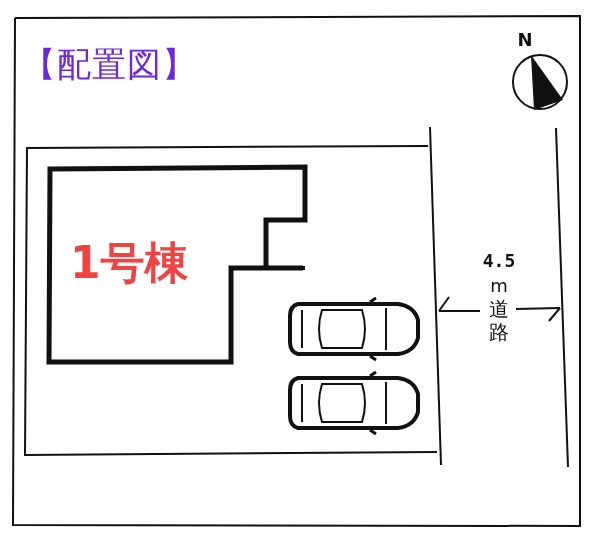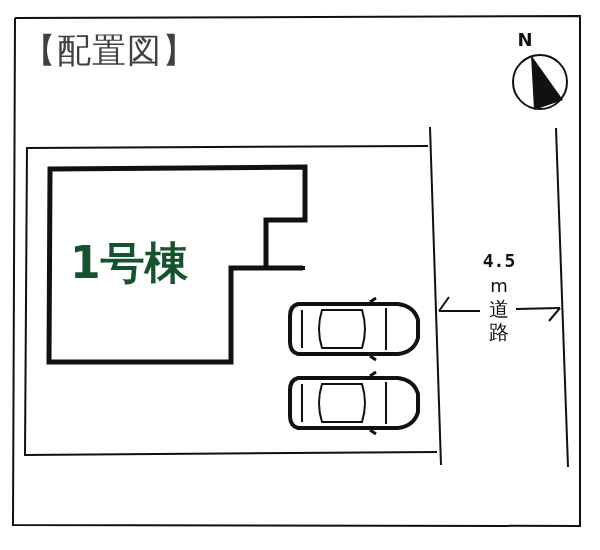--- a/index.html
+++ b/index.html
@@ -1,25 +1,25 @@
 <!DOCTYPE html>
 <html><head>
 <meta charset="utf-8">
 <style>
   html, body { margin: 0; padding: 0; background: #ffffff; }
   body { width: 600px; height: 550px; position: relative; overflow: hidden; font-family: "DejaVu Sans", sans-serif; }
   #stage { position: absolute; left: 0; top: 0; width: 600px; height: 550px; }
   .title {
-    position: absolute; left: 22px; top: 30px;
-    font-family: "DejaVu Sans", sans-serif; font-size: 34px; color: #404040;
+    position: absolute; left: 22px; top: 44px;
+    font-family: "DejaVu Sans", sans-serif; font-size: 34px; color: #6d28d9;
     letter-spacing: 1px; line-height: 40px; white-space: nowrap;
   }
   .building-label {
     position: absolute; left: 70px; top: 238px;
-    font-family: "DejaVu Sans", sans-serif; font-weight: bold; font-size: 44px; color: #14532d;
+    font-family: "DejaVu Sans", sans-serif; font-weight: bold; font-size: 44px; color: #ef4444;
     line-height: 50px; white-space: nowrap;
   }
   .road-width {
     position: absolute; left: 474px; top: 250px; width: 50px; text-align: center;
     font-family: "DejaVu Sans Mono", monospace; font-size: 18px; color: #111; line-height: 22px; font-weight: bold;
   }
   .road-unit {
     position: absolute; left: 484px; top: 276px; width: 30px; text-align: center;
     font-family: "DejaVu Sans", sans-serif; font-size: 18px; color: #111; line-height: 20px;
   }

